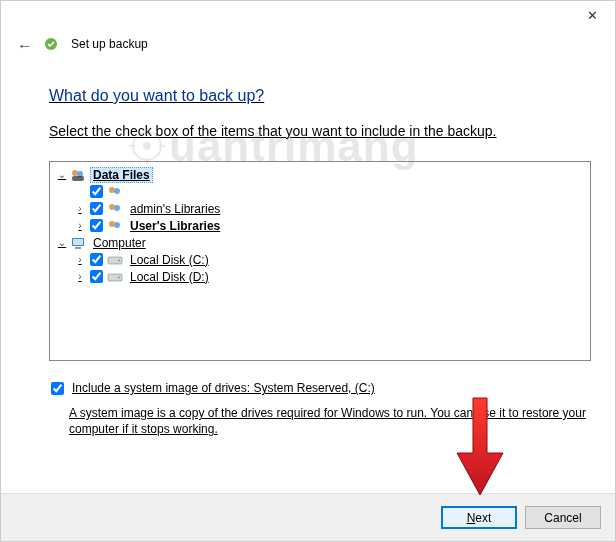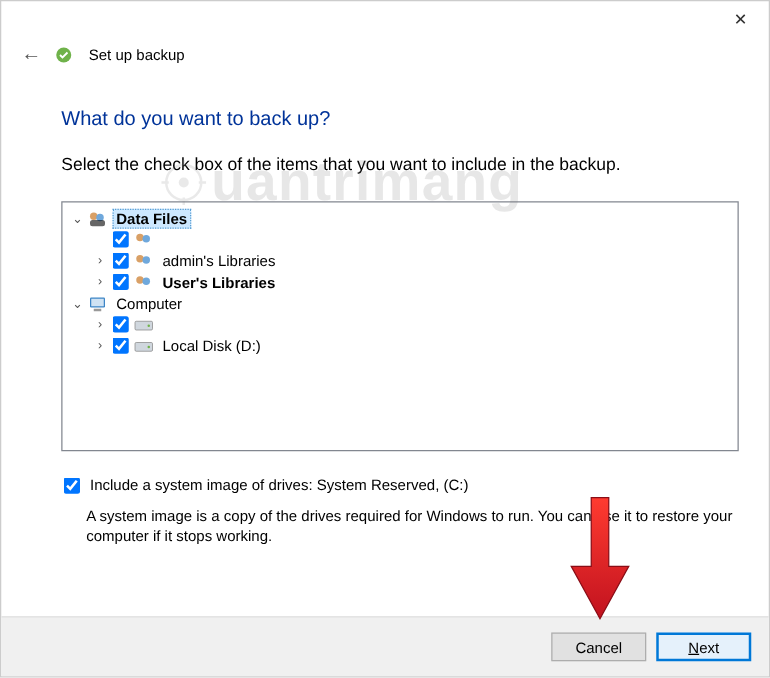--- a/index.html
+++ b/index.html
@@ -44,20 +44,21 @@
   }
   .wizard-icon {
     width: 16px; height: 16px;
   }
   .wizard-title {
     font-size: 12px;
     color: #000;
   }
   .content {
     padding: 12px 24px 0 48px;
+    text-decoration: underline;
   }
   .heading {
     color: #003399;
     font-size: 16px;
     font-weight: 400;
     margin: 14px 0 18px 0;
   }
   .instruction {
     font-size: 14px;
     margin-bottom: 22px;
@@ -250,20 +251,21 @@
     <div class="tree-row indent1">
       <span class="twisty">›</span>
       <input type="checkbox" class="chk" checked="" style="">
       <span class="node-icon">
         <svg width="16" height="16" viewBox="0 0 16 16">
             <rect x="1" y="5" width="14" height="7" rx="1" fill="#d0d7de"></rect>
             <rect x="1" y="5" width="14" height="7" rx="1" fill="none" stroke="#888" stroke-width="0.6"></rect>
             <circle cx="12" cy="8.5" r="1" fill="#6fb24a"></circle>
           </svg>
       </span>
+      <span class="node-label">Local Disk (C:)</span>
     </div>
 
     <div class="tree-row indent1">
       <span class="twisty">›</span>
       <input type="checkbox" class="chk" checked="" style="">
       <span class="node-icon">
         <svg width="16" height="16" viewBox="0 0 16 16">
             <rect x="1" y="5" width="14" height="7" rx="1" fill="#d0d7de"></rect>
             <rect x="1" y="5" width="14" height="7" rx="1" fill="none" stroke="#888" stroke-width="0.6"></rect>
             <circle cx="12" cy="8.5" r="1" fill="#6fb24a"></circle>
@@ -275,22 +277,22 @@
   </div>
 
   <div class="sysimg-row">
     <input type="checkbox" class="chk" checked="" style="">
     <span>Include a system image of drives: System Reserved, (C:)</span>
   </div>
   <div class="sysimg-desc">A system image is a copy of the drives required for Windows to run. You can use it to restore your computer if it stops working.</div>
 </div>
 
 <div class="footer">
+  <button class="btn default"><u>N</u>ext</button>
   <button class="btn">Cancel</button>
-  <button class="btn default"><u>N</u>ext</button>
 </div>
 
 <div class="watermark">
   <svg width="36" height="36" viewBox="0 0 36 36">
       <circle cx="18" cy="18" r="14" fill="none" stroke="#888" stroke-width="2"></circle>
       <circle cx="18" cy="18" r="4" fill="#888"></circle>
       <g stroke="#888" stroke-width="2">
         <line x1="18" y1="0" x2="18" y2="6"></line>
         <line x1="18" y1="30" x2="18" y2="36"></line>
         <line x1="0" y1="18" x2="6" y2="18"></line>

